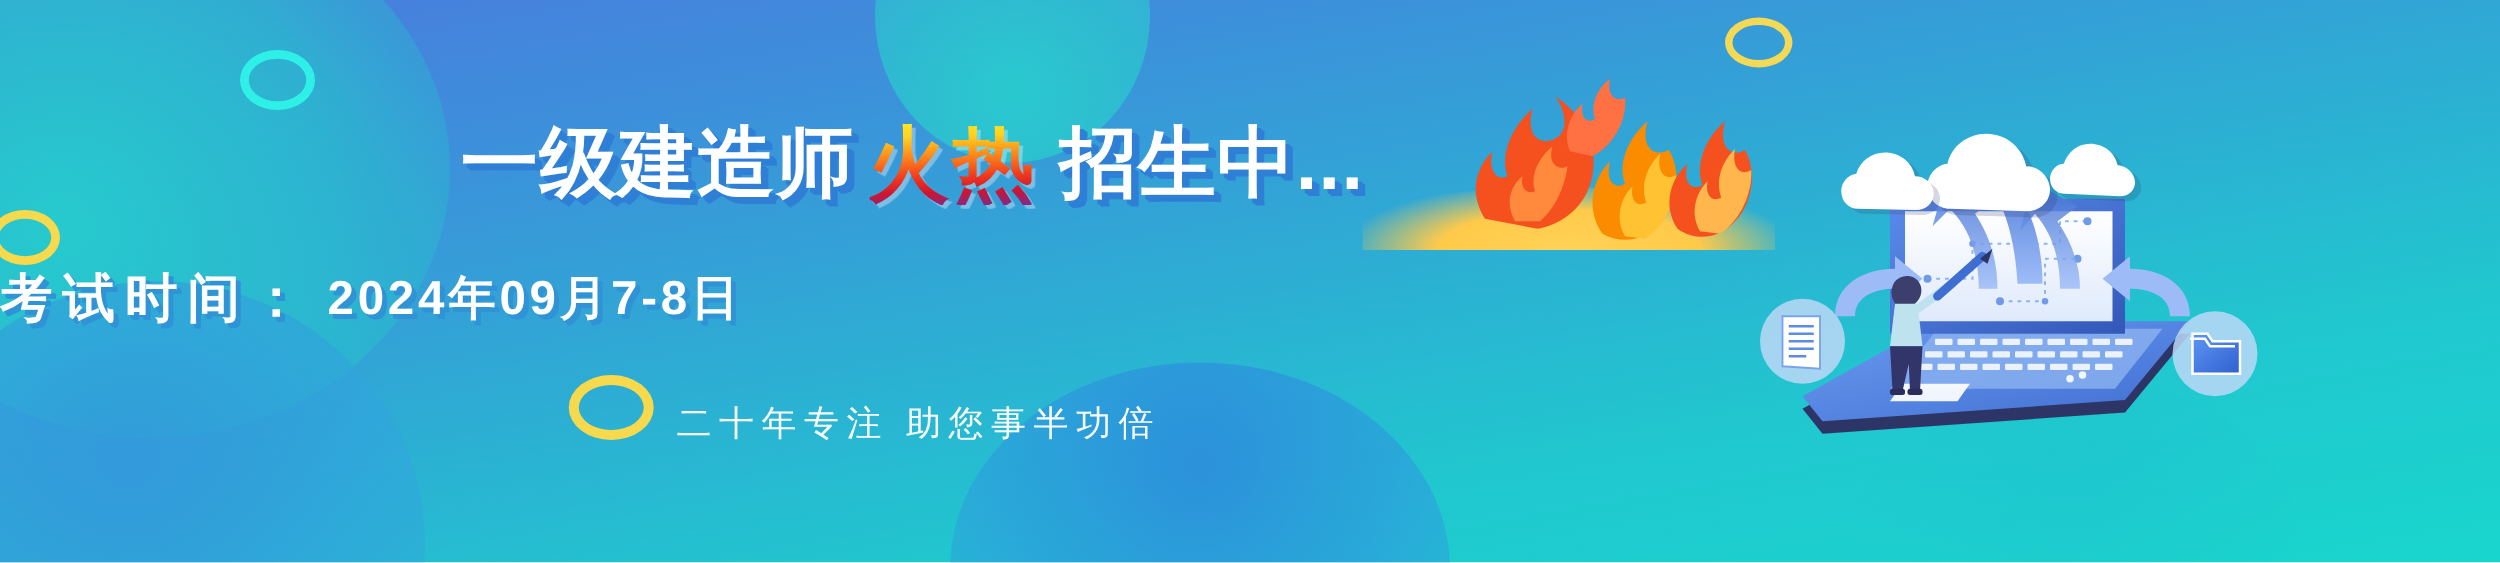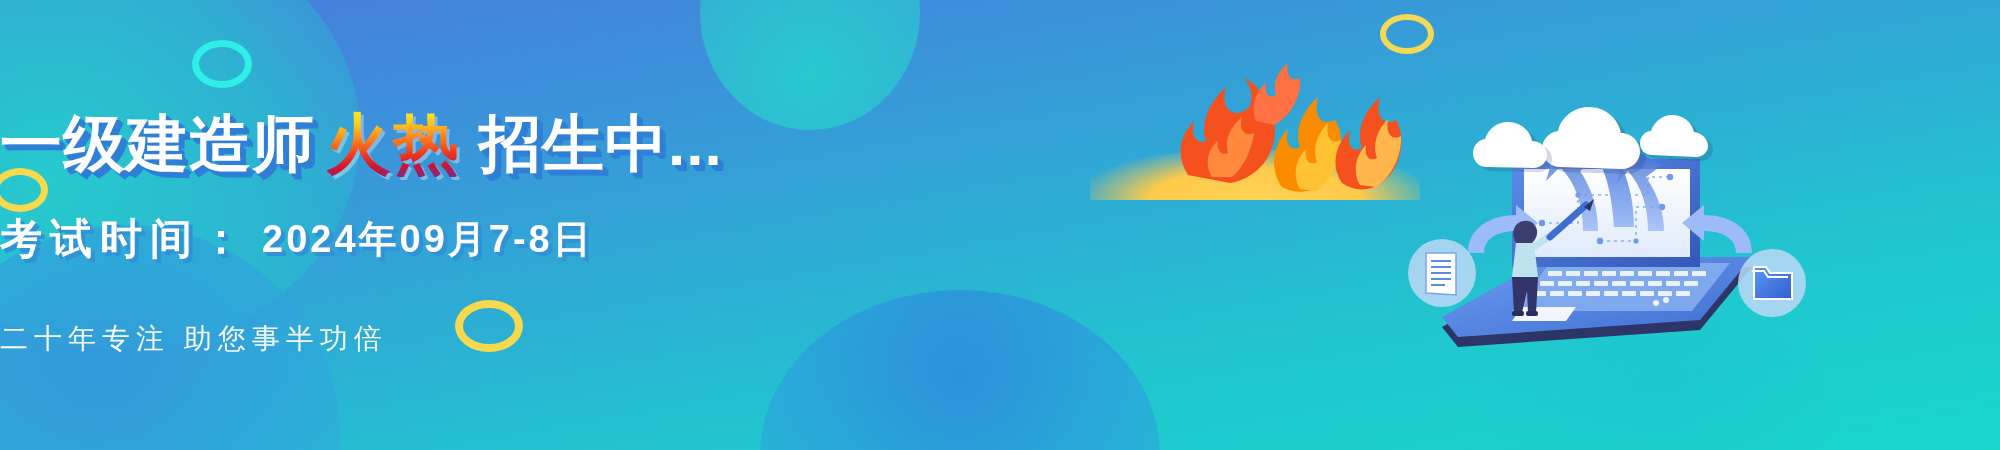--- a/index.html
+++ b/index.html
@@ -88,23 +88,23 @@
     width: 330px; height: 50px;
     background: radial-gradient(ellipse at 50% 100%, #ffd257 0%, #ffca4a 45%, rgba(255,200,70,0) 78%);
     border-radius: 50% 50% 0 0;
   }
 
   
   .headline {
     position: absolute;
     left: 0; top: 98px;
     width: 1460px;
+    text-align: center;
     white-space: nowrap;
     line-height: 1;
-    margin-top: 13px;
   }
   .hl-main {
     display: inline-block;
     vertical-align: middle;
     font-size: 62px;
     font-weight: bold;
     letter-spacing: 1px;
     color: #ffffff;
     text-shadow:
       3px 3px 0 #2f7fd6,
@@ -168,21 +168,21 @@
     letter-spacing: 3px;
     color: #ffffff;
     text-shadow: 3px 3px 0 #2f93d6, 4px 4px 0 #2f93d6;
   }
 
   
   .tagline {
     position: absolute;
     left: 0; top: 320px;
     width: 1470px;
-    text-align: left;
+    text-align: center;
     white-space: nowrap;
     font-size: 28px;
     font-weight: normal;
     letter-spacing: 6px;
     color: #ffffff;
     opacity: .97;
   }
 
   
   .illus { position: absolute; left: 1400px; top: 55px; width: 420px; height: 320px; }

